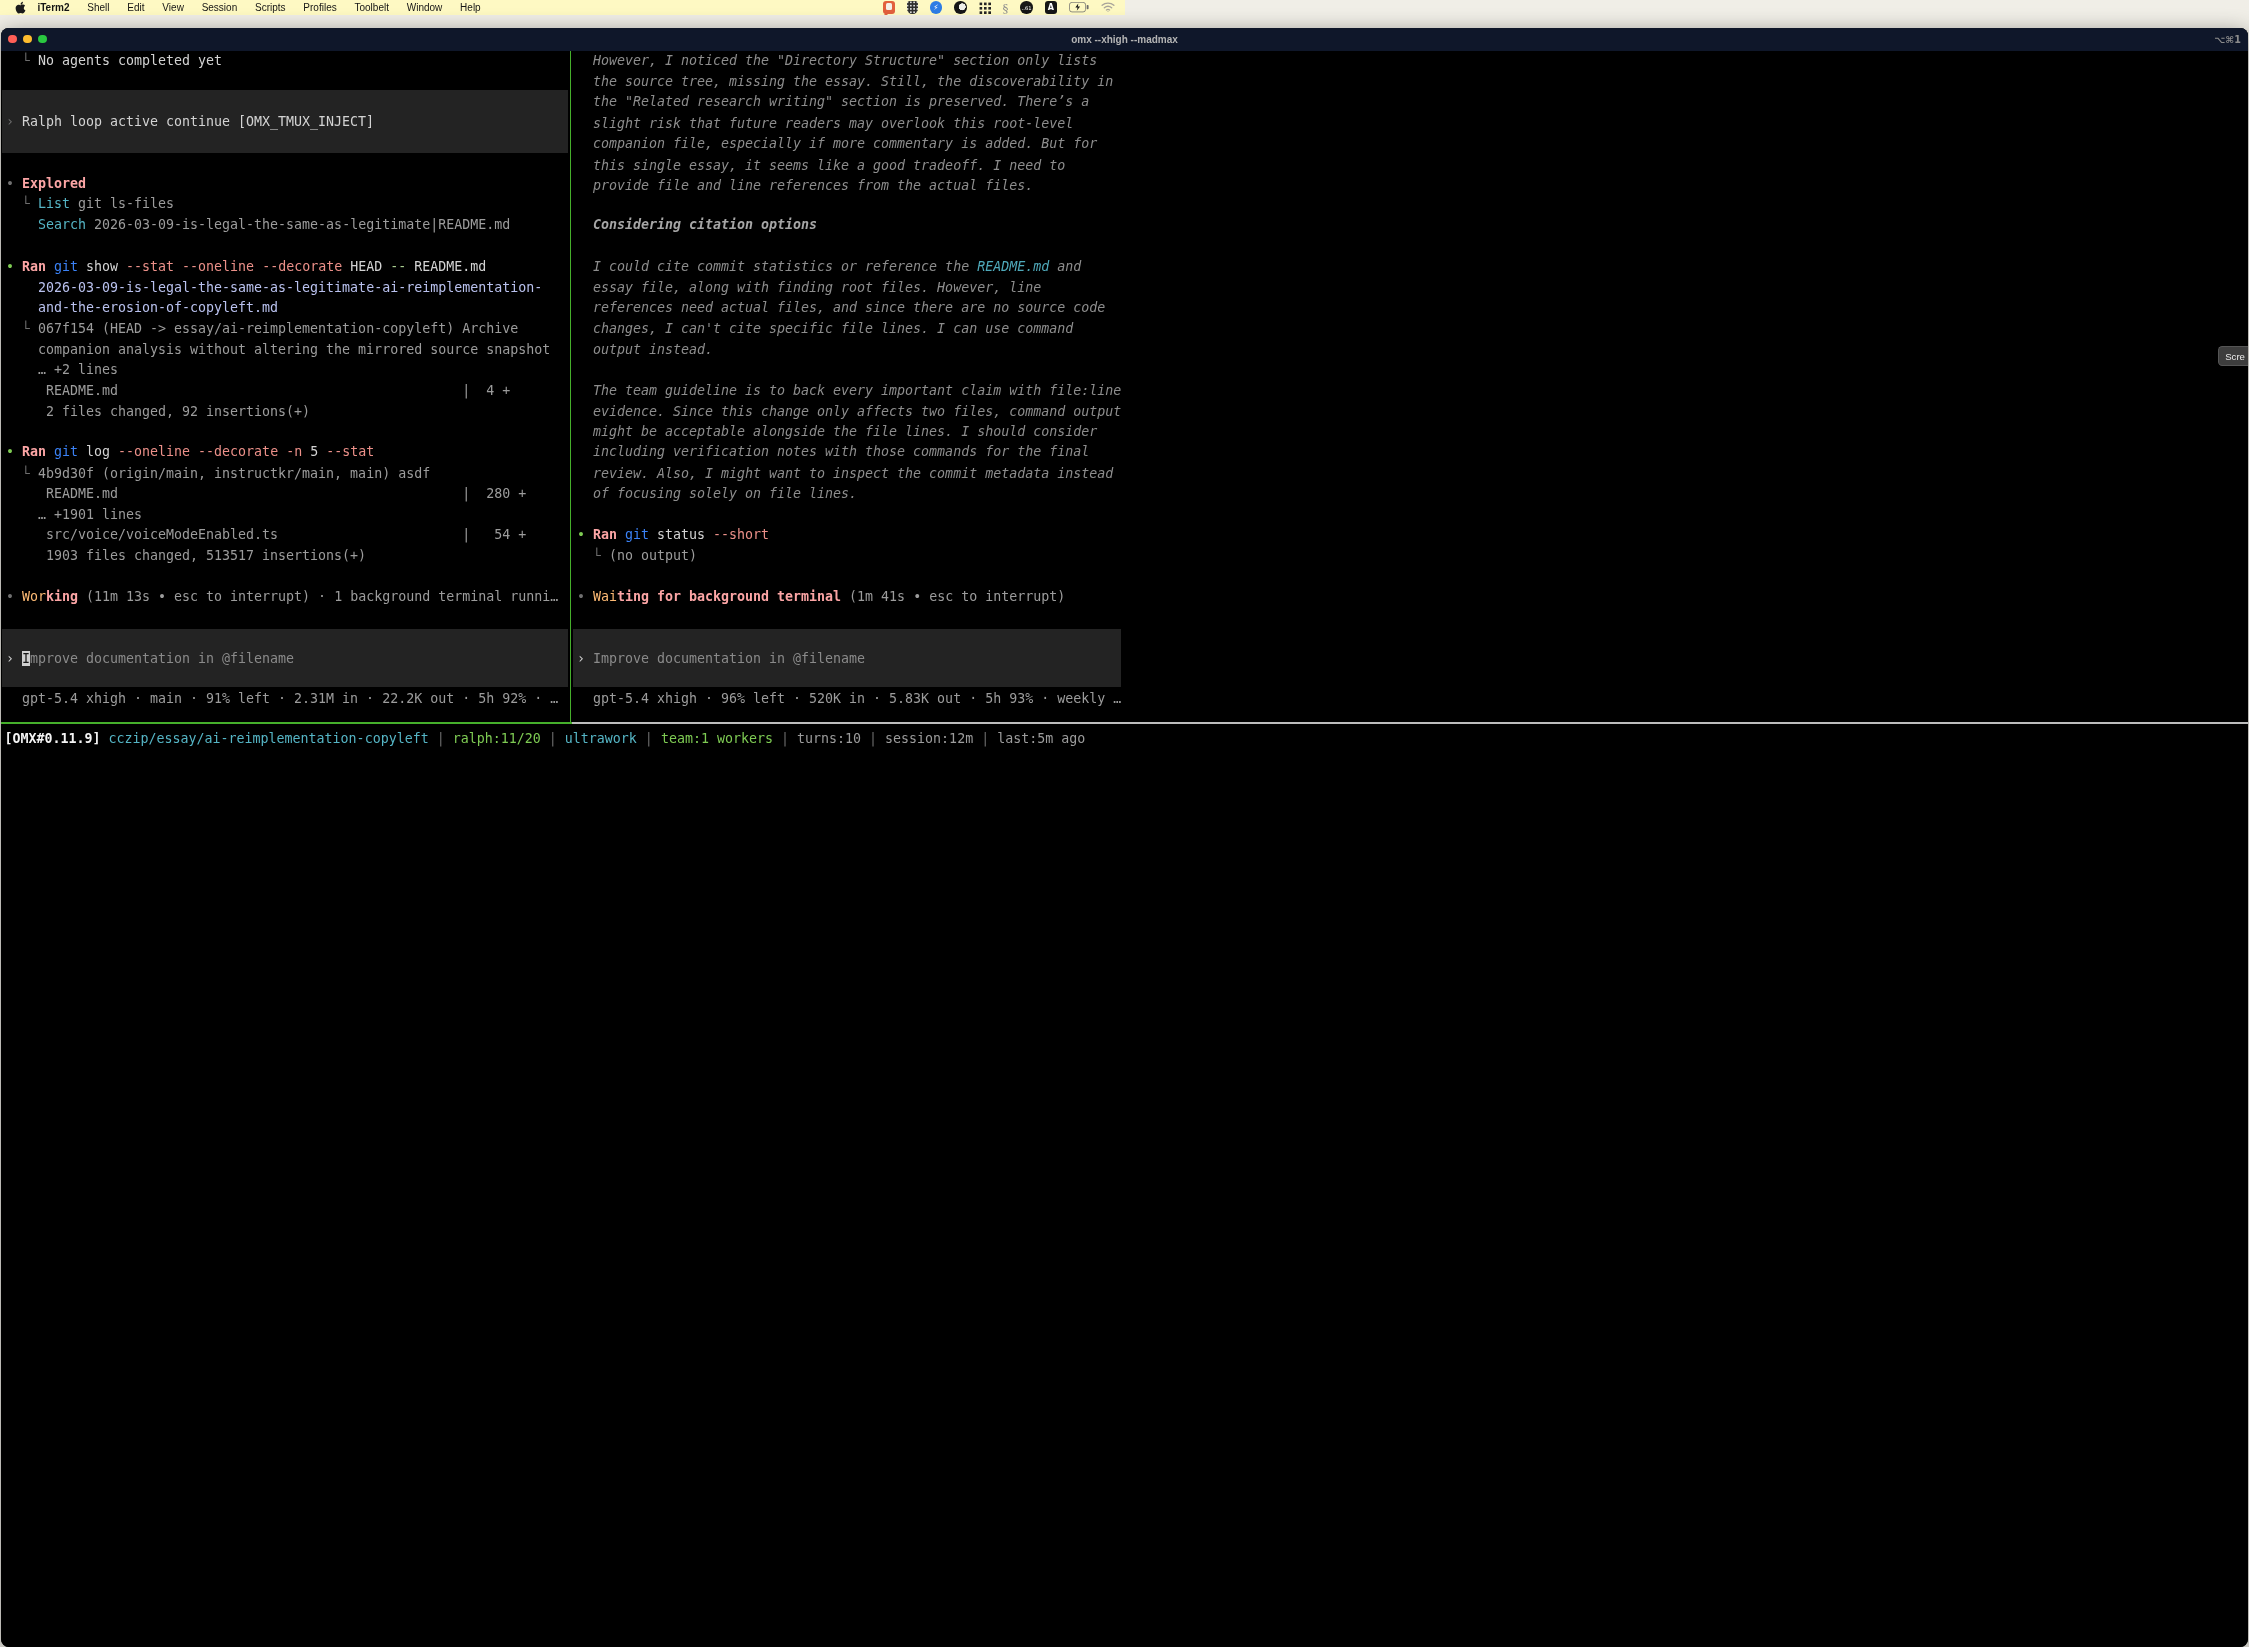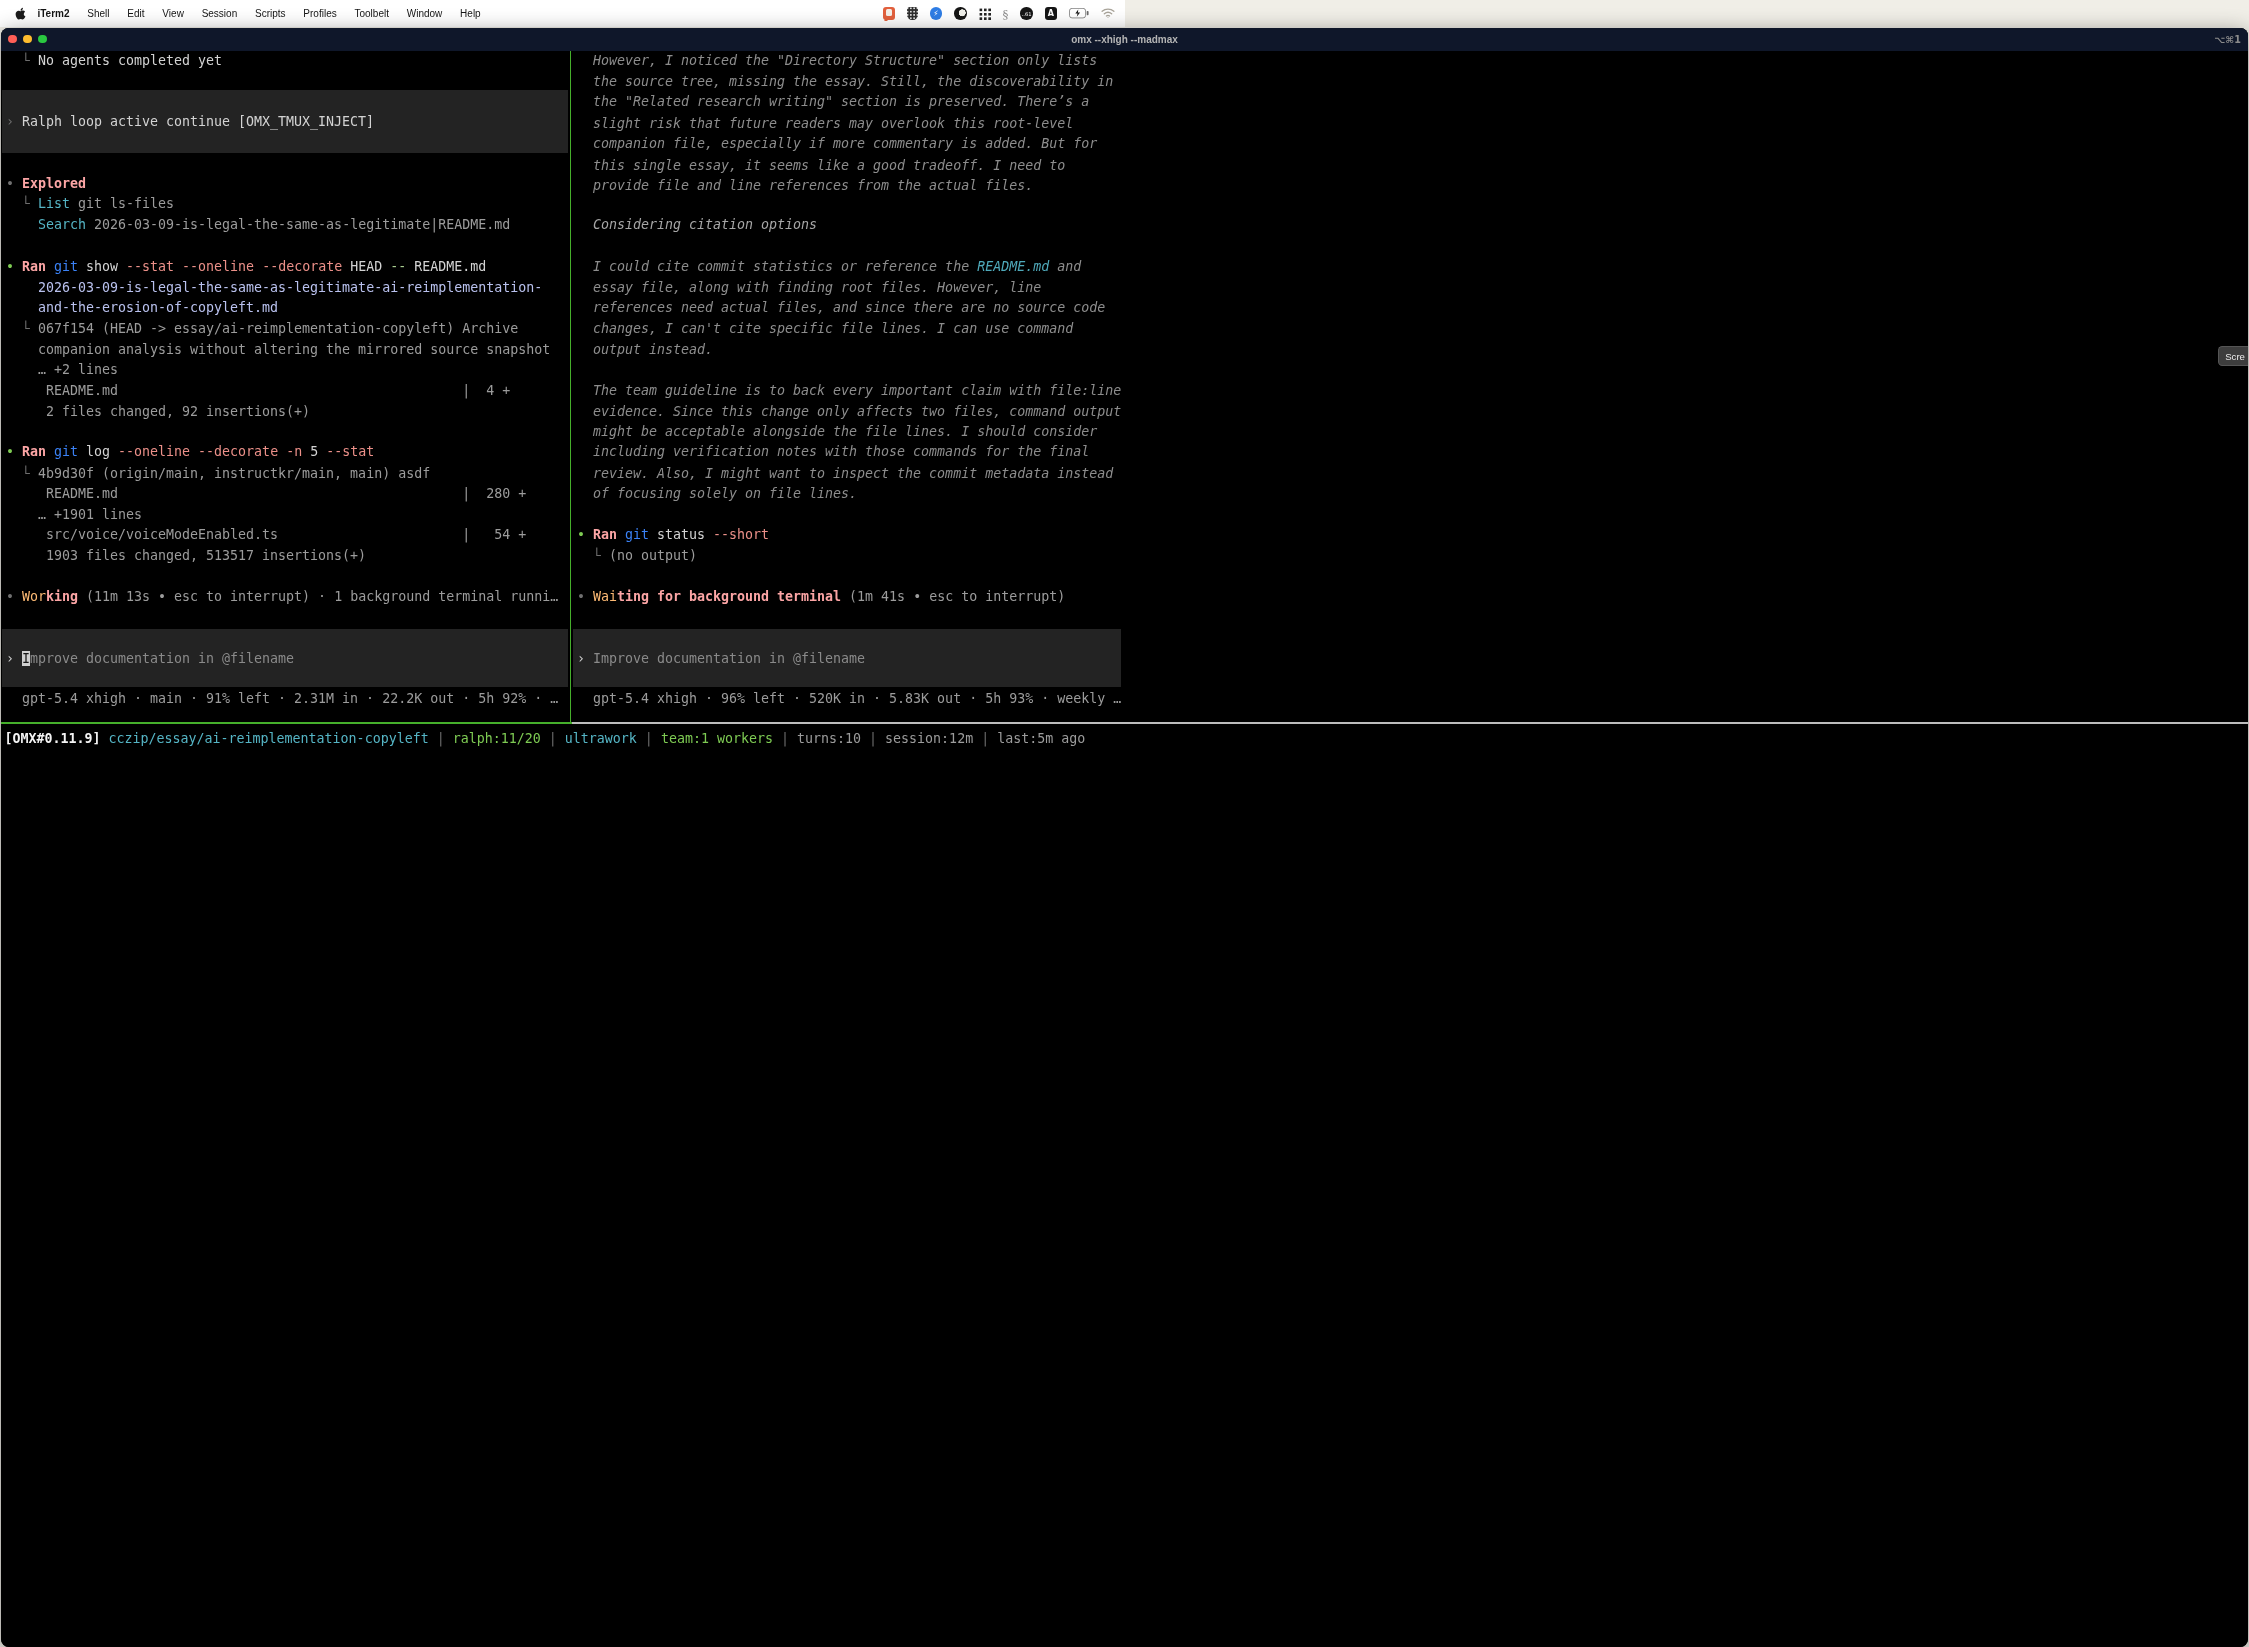--- a/index.html
+++ b/index.html
@@ -1,19 +1,19 @@
 <!DOCTYPE html>
 <html style="font-size:11.8px"><head>
 <meta charset="utf-8">
 <style>
   html,body{margin:0;padding:0;background:#f0eee7;width:1125px;height:824px;overflow:hidden}
   *{box-sizing:border-box}
 
   
-  .menubar{position:absolute;top:0;left:0;width:1125px;height:27px;background:#ffffff;
+  .menubar{position:absolute;top:0;left:0;width:1125px;height:15px;background:#fef9c3;
     display:flex;align-items:center;padding:0 10.3px;font-family:"Liberation Sans","DejaVu Sans",sans-serif;
     font-size:10px;color:#151515}
   .apple{width:11px;height:13.3px;margin:0 5.9px 0 4.4px;display:flex;align-items:center}
   .menu-item{padding:0 8.9px;white-space:nowrap}
   .menu-item.bold{font-weight:bold;padding-left:5.9px}
   .mb-right{margin-left:auto;display:flex;align-items:center;gap:11.8px}
   .ico{display:flex;align-items:center;justify-content:center;position:relative}
   .ico-bubble{width:12.5px;height:12.5px;border-radius:3px;position:relative}
   .ico-bubble .inner{position:absolute;left:3px;top:2.2px;width:6.6px;height:6.6px;background:#f4efe8;border-radius:1.5px}
   .ico-bubble .tail{position:absolute;left:2.2px;bottom:-0.7px;width:3px;height:3.7px;background:inherit;transform:skewX(-18deg)}
@@ -50,21 +50,21 @@
   .s-cy{color:#55b5c5}
   .s-gr{color:#7ecb53}
   .s-bl{color:#3b82f6}
   .s-rd{color:#ec9089}
   .s-lv{color:#b9c1ee}
   .s-g2{color:#a9ce91}
   .s-d2{color:#fdba74}
   .s-ph{color:#8a8a8a}
   .s-cur{background:#cfcfcf;color:#151515}
   .s-it{color:#8d8d8d;font-style:italic}
-  .s-itb{color:#a6a6a6;font-style:italic;font-weight:normal}
+  .s-itb{color:#a6a6a6;font-style:italic;font-weight:bold}
   .s-tl{color:#4fa9ba;font-style:italic}
   .s-pipe{color:#6a6a6a}
 
   .promptbox{position:absolute;left:1.5px;right:2.2px;background:#232323;z-index:1}
   .box-ralph{top:39px;height:63px}
   .box-prompt{top:578px;height:58px}
 
   .vdivider{position:absolute;left:569px;top:0;width:1.5px;height:671px;background:#45af2b;z-index:3}
   .hb-left{position:absolute;top:671px;left:0;width:571px;height:2.2px;background:#45af2b;z-index:3}
   .hb-right{position:absolute;top:671px;left:571px;right:0;height:2.2px;background:#bcbcbc;z-index:3}

